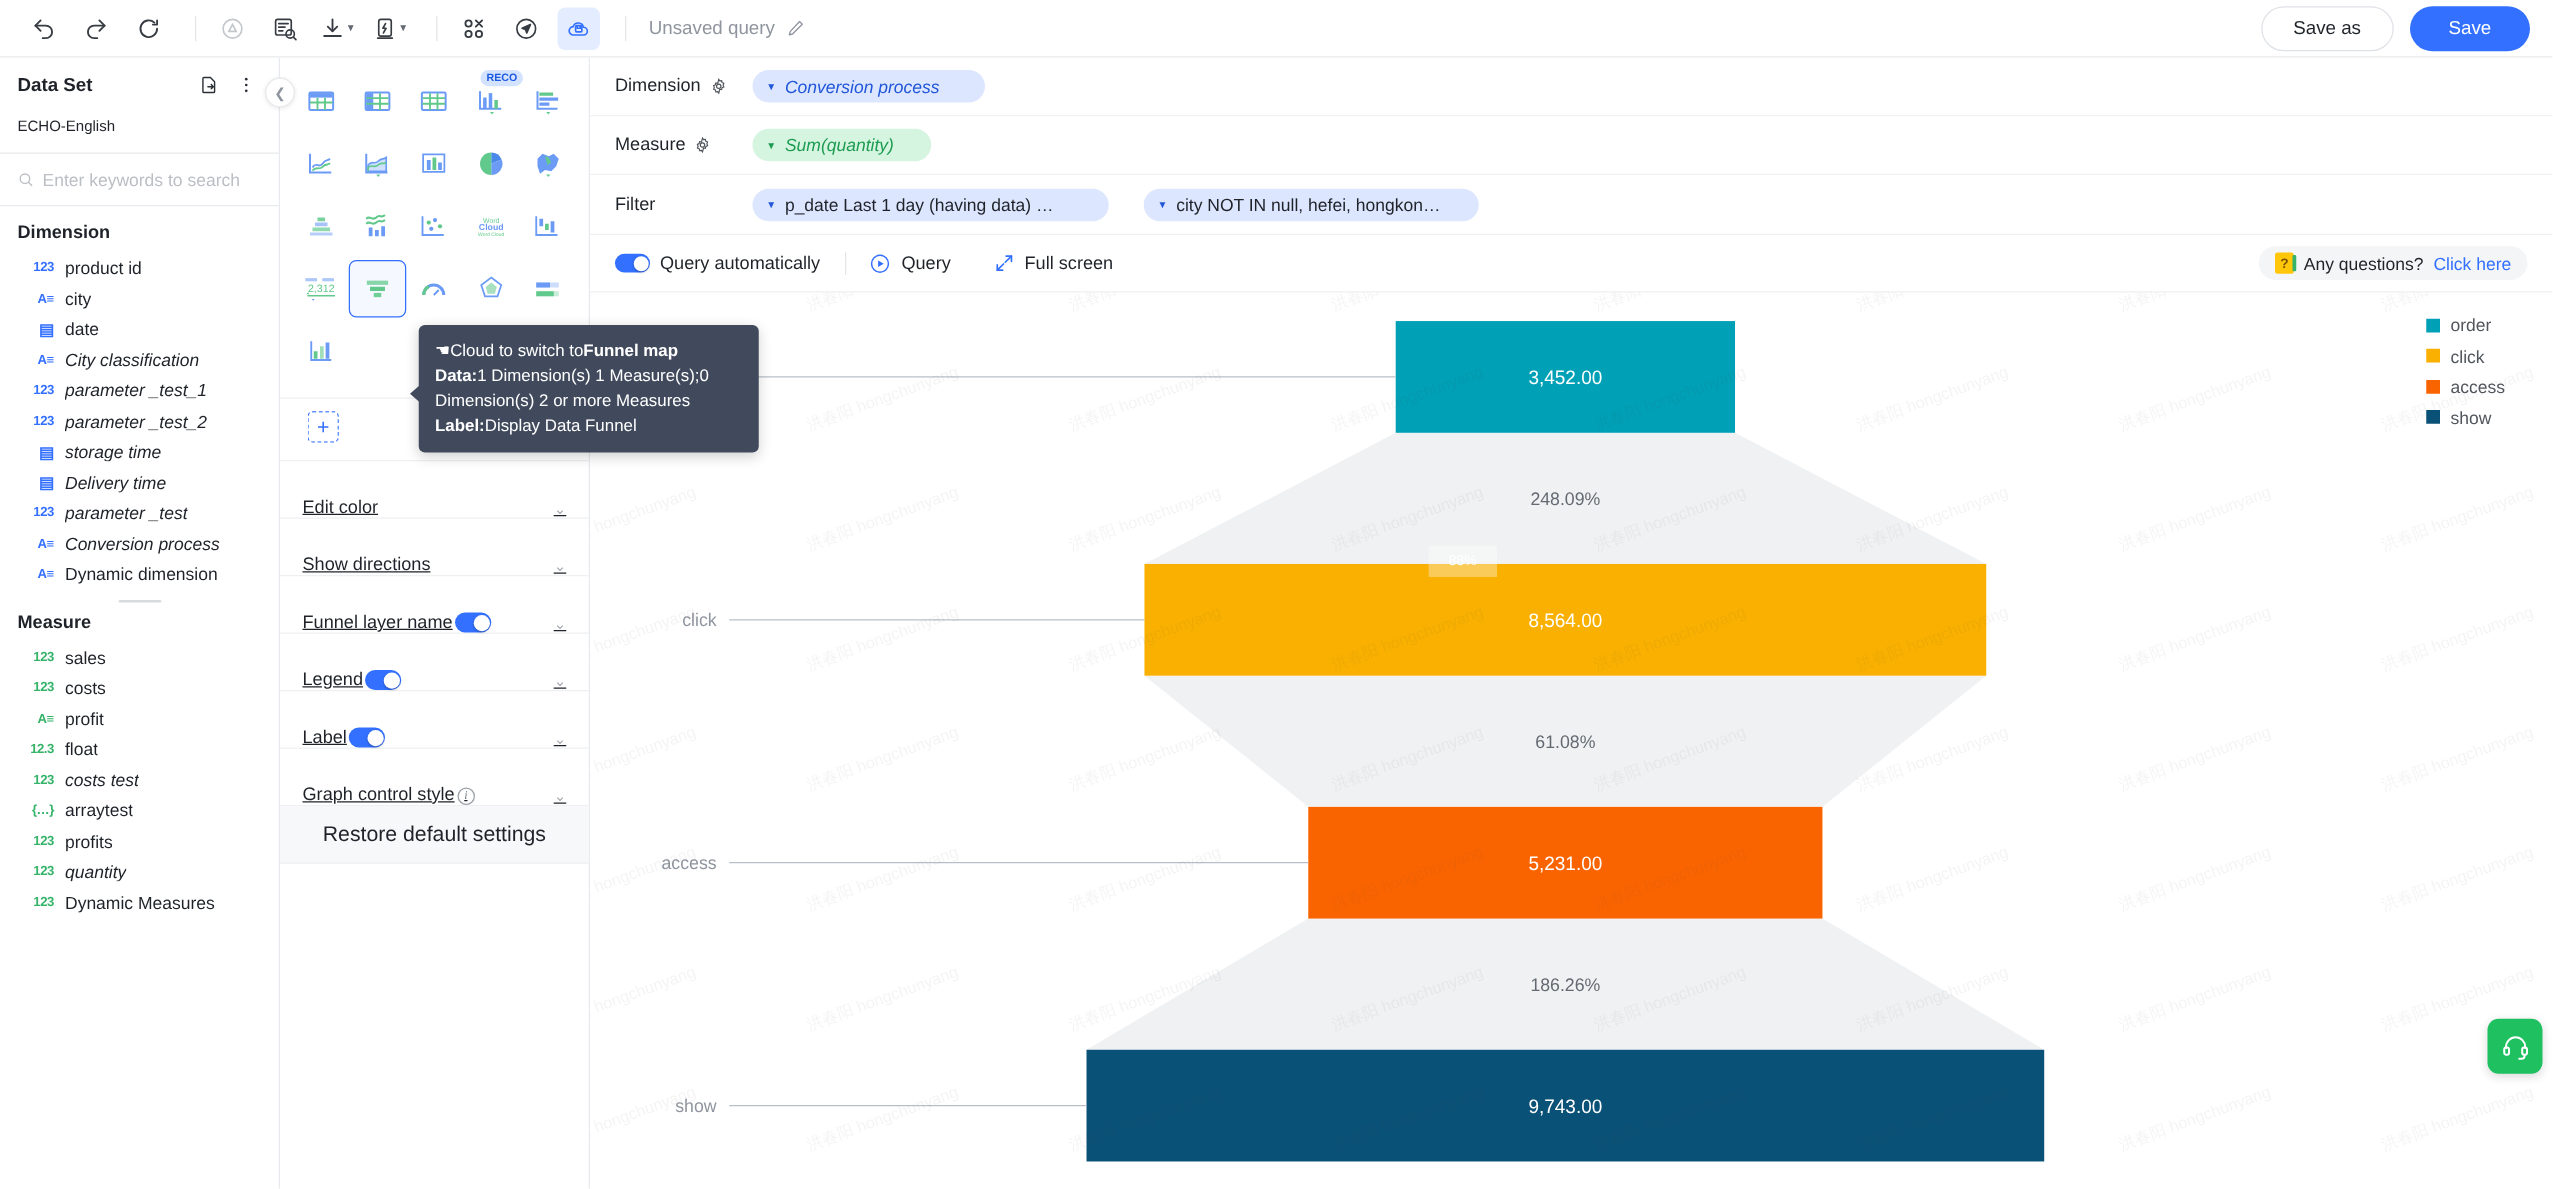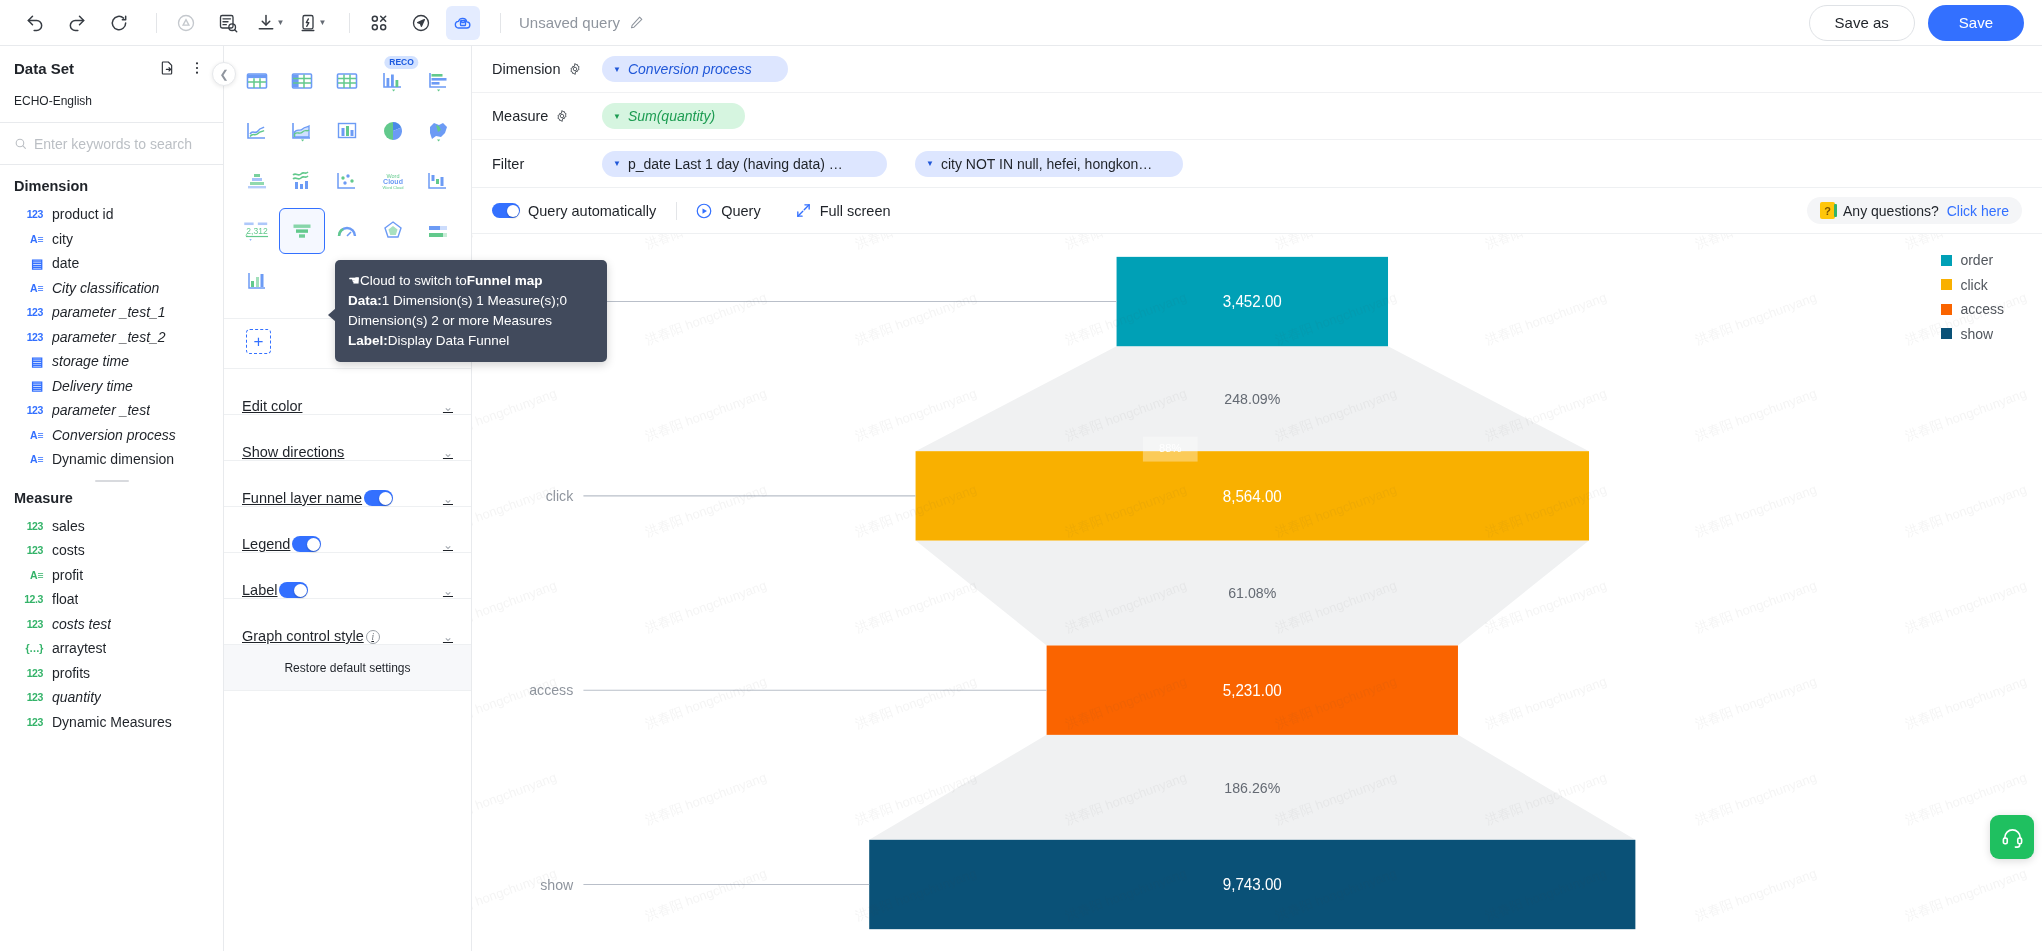--- a/index.html
+++ b/index.html
@@ -145,21 +145,21 @@
     width: 13px; height: 13px; border-radius: 50%; background: #fff;
     box-shadow: 0 1px 2px rgba(0,0,0,.25);
   }
   .info-i {
     width: 14px; height: 14px; border: 1px solid #9aa0a7; border-radius: 50%;
     font-size: 9.5px; display: inline-flex; align-items: center; justify-content: center;
     color: #70767d; font-style: italic; font-family: "Liberation Serif", serif;
   }
   .restore {
     height: 46px; display: flex; align-items: center; justify-content: center;
-    font-size: 12px; color: #1f2329; background: #f7f8fa; cursor: pointer;
+    font-size: 17px; color: #1f2329; background: #f7f8fa; cursor: pointer;
     border-bottom: 1px solid #eef0f2;
   }
   .collapse-handle {
     position: absolute; left: -12px; top: 16px; width: 24px; height: 24px;
     border-radius: 50%; background: #fff; border: 1px solid #e6e8eb;
     display: flex; align-items: center; justify-content: center;
     box-shadow: 0 1px 4px rgba(0,0,0,.09); cursor: pointer; z-index: 5;
     color: #8f959e; font-size: 11px;
   }
 

